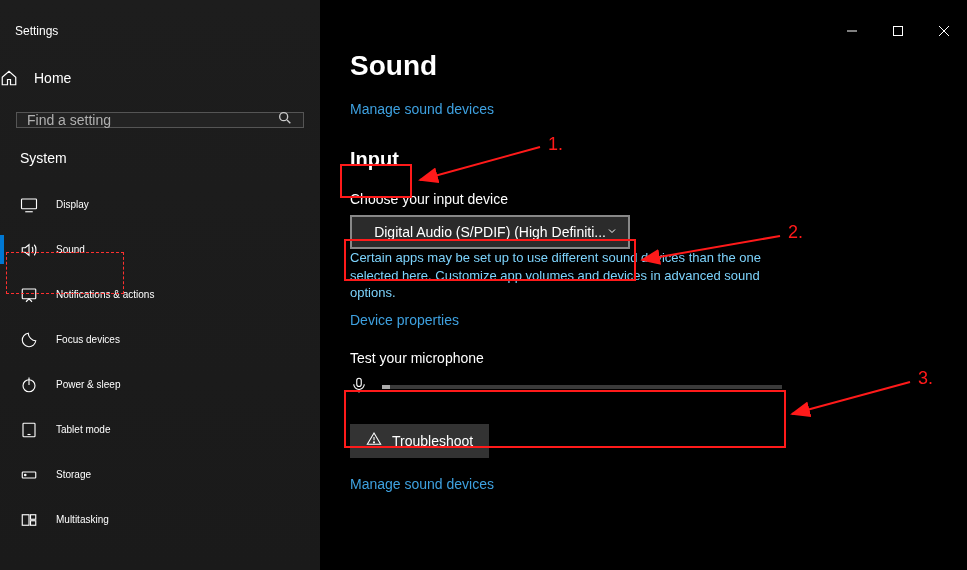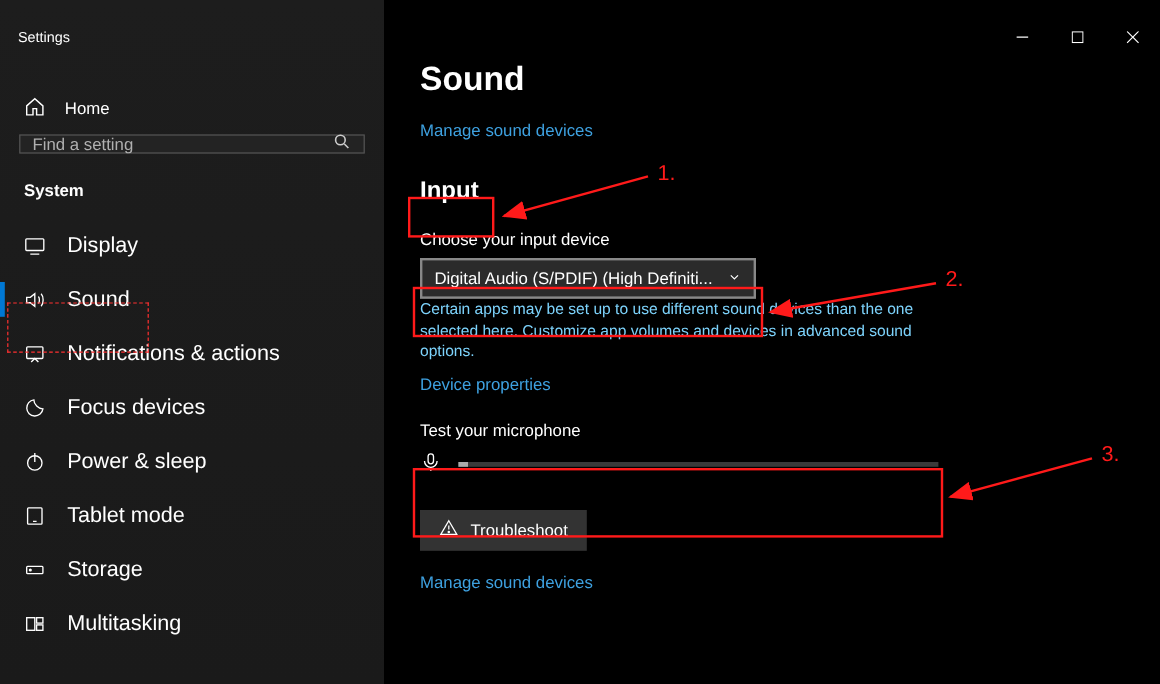--- a/index.html
+++ b/index.html
@@ -9,40 +9,40 @@
   
   .titlebar{position:absolute;top:16px;left:0;right:0;height:30px;display:flex;align-items:center;z-index:10}
   .titlebar .title{font-size:12px;padding-left:15px;font-weight:400}
   .wincontrols{position:absolute;right:0;top:0;display:flex}
   .wincontrols div{width:46px;height:30px;display:flex;align-items:center;justify-content:center;font-size:13px;font-family:monospace}
   .wincontrols div svg{stroke:#fff;stroke-width:1}
 
   
   .sidebar{width:320px;background:#1f1f1f;background:linear-gradient(180deg,#1d1d1d 0%,#1a1a1a 100%);padding-top:40px;flex-shrink:0;border-right:none}
   .sidebar-inner{padding:0 0 0 0}
-  .home-row{display:flex;align-items:flex-end;height:40px;padding-left:20px;gap:16px;font-size:14px;margin-top:18px}
+  .home-row{display:flex;align-items:center;height:40px;gap:16px;font-size:14px;margin-top:18px}
   .home-row .icon{width:18px;height:18px;display:flex;align-items:center;justify-content:center}
   .search-wrap{padding:8px 16px 8px 16px;margin-top:6px}
   .search{height:16px;border:1px solid #555;background:rgba(40,40,40,0.6);display:flex;align-items:center;padding:0 10px;justify-content:space-between}
   .search input{background:none;border:none;color:#b8b8b8;font-size:14px;outline:none;flex:1}
   .search input::placeholder{color:#b0b0b0}
-  .section-head{font-size:14px;font-weight:700;padding:14px 20px 10px}
+  .section-head{font-size:14px;font-weight:400;padding:14px 20px 10px}
   .nav-list{padding-top:6px}
-  .nav-item{display:flex;align-items:center;height:45px;padding-left:20px;gap:18px;font-size:18px;position:relative}
+  .nav-item{display:flex;align-items:center;height:45px;padding-left:20px;gap:18px;font-size:10px;position:relative}
   .nav-item .icon{width:18px;display:flex;justify-content:center;align-items:center}
   .nav-item.selected::before{content:"";position:absolute;left:0;top:8px;bottom:8px;width:4px;background:#0078d4}
   .dashed-sel{position:absolute;border:1px dashed #ff3030;pointer-events:none;z-index:5}
 
   
   .main{flex:1;background:#000;padding:50px 0 0 30px;position:relative;overflow:hidden}
   .page-title{font-size:28px;font-weight:600;margin-bottom:18px}
   .link{color:#3ea1e0;font-size:14px}
   .subhead{font-size:20px;font-weight:600;margin-top:30px;display:inline-block}
   .field-label{font-size:14px;margin-top:20px;color:#fff}
-  .combo{margin-top:8px;width:280px;height:34px;border:2px solid #888;background:#2b2b2b;display:flex;align-items:center;padding:0 10px;justify-content:space-between}
+  .combo{margin-top:8px;width:280px;height:34px;border:2px solid #888;background:#2b2b2b;display:flex;align-items:center;padding:0 10px;justify-content:flex-end}
   .combo span{font-size:14px;overflow:hidden;text-overflow:ellipsis;white-space:nowrap}
   .helper{font-size:13px;color:#7dd3fc;max-width:450px;line-height:1.35}
   .link2{color:#3ea1e0;font-size:14px;margin-top:10px;display:block}
   .mic-row{display:flex;align-items:center;gap:14px;margin-top:10px}
   .mic-bar{height:4px;background:#3a3a3a;width:400px;position:relative}
   .mic-bar::before{content:"";position:absolute;left:0;top:0;height:100%;width:2%;background:#aaa}
   .btn{background:#333;color:#fff;border:none;height:34px;padding:0 16px;font-size:14px;display:inline-flex;align-items:center;gap:10px;margin-top:26px}
 
   
   .box{position:absolute;border:2px solid #ff1a1a;pointer-events:none;z-index:20}

